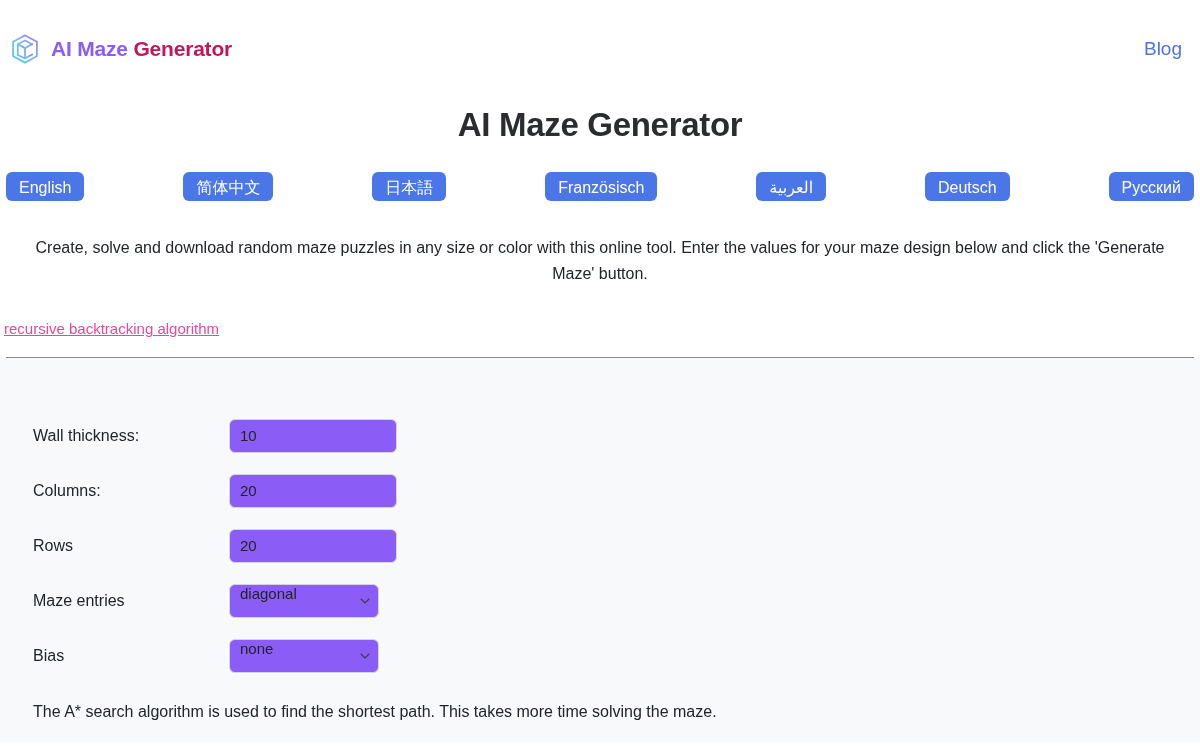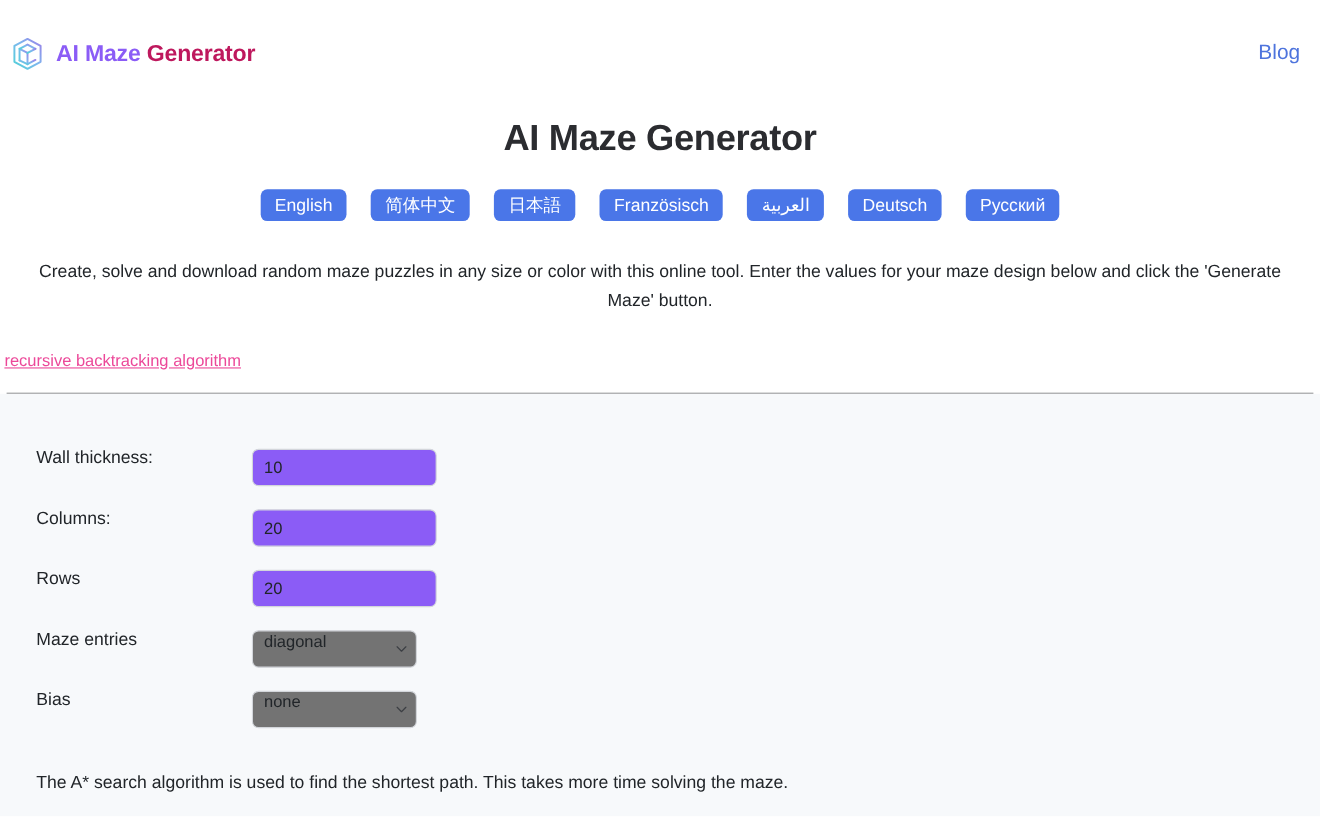--- a/index.html
+++ b/index.html
@@ -59,21 +59,21 @@
     text-align: center;
     font-size: 33px;
     font-weight: 700;
     color: #2b2c30;
     letter-spacing: -0.3px;
   }
 
   .lang-bar {
     margin-top: 28px;
     display: flex;
-    justify-content: center;
+    justify-content: space-between;
     gap: 22px;
     flex-wrap: nowrap;
   }
   .lang-btn {
     background: #4a76e8;
     color: #ffffff;
     border: none;
     border-radius: 6px;
     font-family: "Liberation Sans", sans-serif;
     font-size: 16px;
@@ -115,20 +115,21 @@
 
   
   .form-panel {
     background: #f7f9fb;
     width: 100%;
     min-height: 384px;
     padding: 50px 0 0 33px;
   }
   .form-row {
     display: flex;
+    align-items: center;
     height: 55px;
   }
   .form-label {
     width: 196px;
     flex: 0 0 196px;
     font-size: 16px;
     color: #212529;
   }
   .text-input {
     width: 168px;
@@ -145,21 +146,21 @@
   .select-wrap {
     position: relative;
     width: 150px;
     height: 34px;
   }
   .select-input {
     width: 150px;
     height: 34px;
     border: 1px solid #d3d6db;
     border-radius: 6px;
-    background: #737373;
+    background: #8b5cf6;
     font-family: "Liberation Sans", sans-serif;
     font-size: 15px;
     color: #212529;
     padding: 0 26px 14px 10px;
     -webkit-appearance: none;
     appearance: none;
     outline: none;
   }
   .select-chevron {
     position: absolute;

